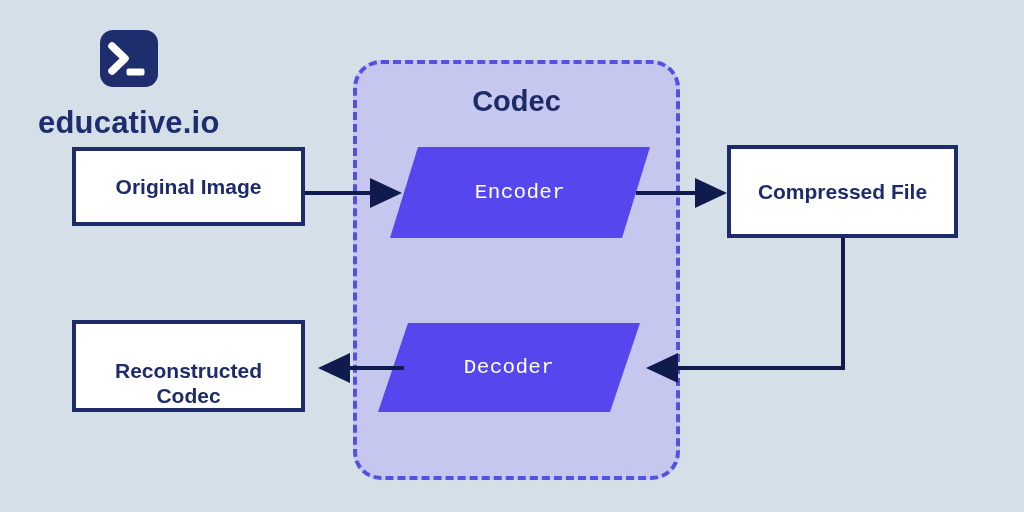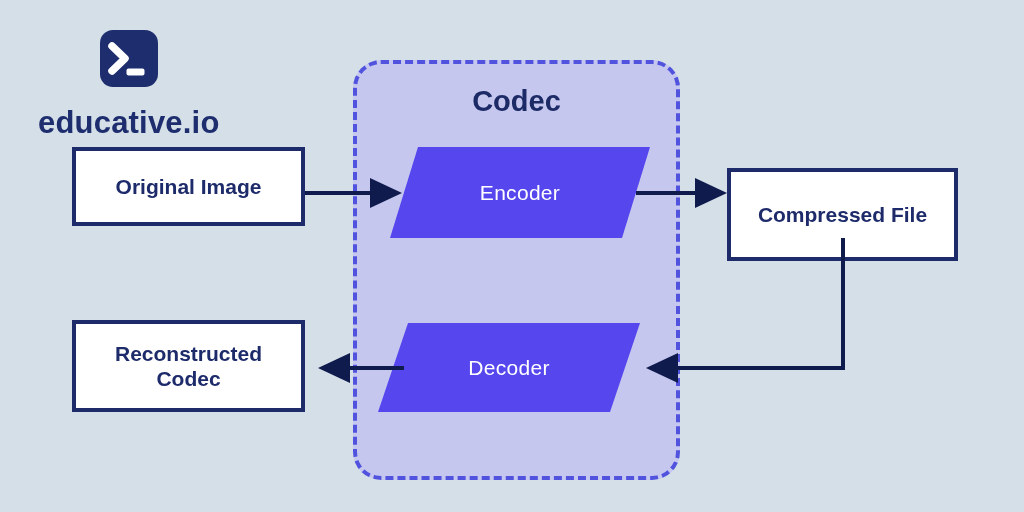--- a/index.html
+++ b/index.html
@@ -57,33 +57,34 @@
     flex-direction: column;
     align-items: center;
     justify-content: center;
     text-align: center;
     font-size: 21px;
     font-weight: 700;
     color: #1e2b6b;
     line-height: 1.2;
   }
   #node-original   { left: 72px;  top: 147px; width: 233px; height: 79px; }
-  #node-compressed { left: 727px; top: 145px; width: 231px; height: 93px; margin-top: 23px; }
-  #node-reconstructed { left: 72px; top: 320px; width: 233px; height: 92px; }
+  #node-compressed { left: 727px; top: 145px; width: 231px; height: 93px; }
+  #node-reconstructed { left: 72px; top: 320px; width: 233px; height: 92px; justify-content: flex-end; }
   
   .para {
     position: absolute;
     background: #5546ee;
     display: flex;
     align-items: center;
     justify-content: center;
     color: #ffffff;
     font-size: 21px;
     font-weight: 400;
     letter-spacing: 0.3px;
+    font-family: Liberation Mono, monospace;
   }
   #node-encoder {
     left: 390px; top: 147px; width: 260px; height: 91px;
     clip-path: polygon(28px 0, 100% 0, calc(100% - 28px) 100%, 0 100%);
   }
   #node-decoder {
     left: 378px; top: 323px; width: 262px; height: 89px;
     clip-path: polygon(30px 0, 100% 0, calc(100% - 30px) 100%, 0 100%);
   }
   

